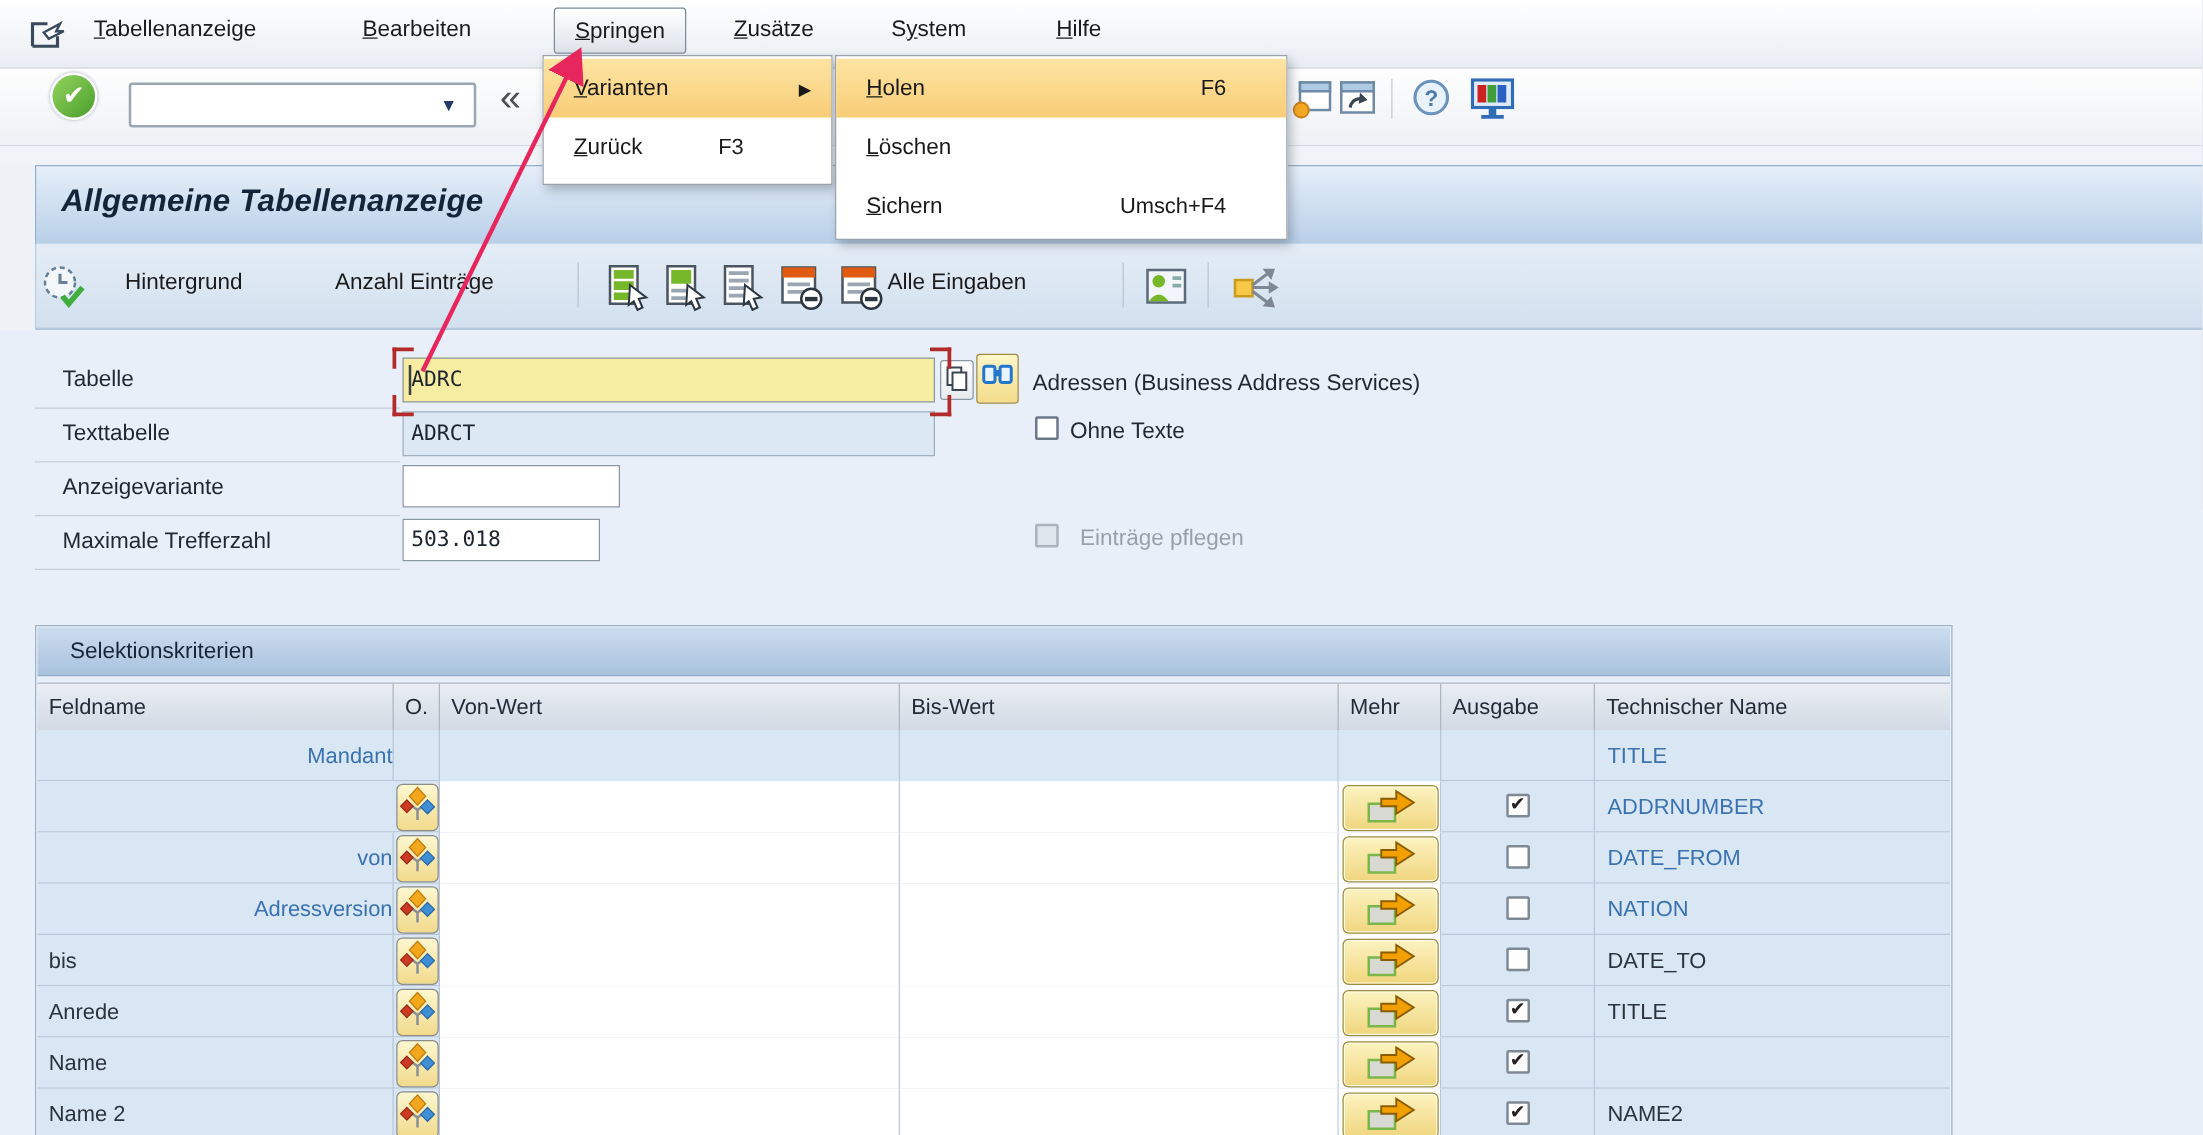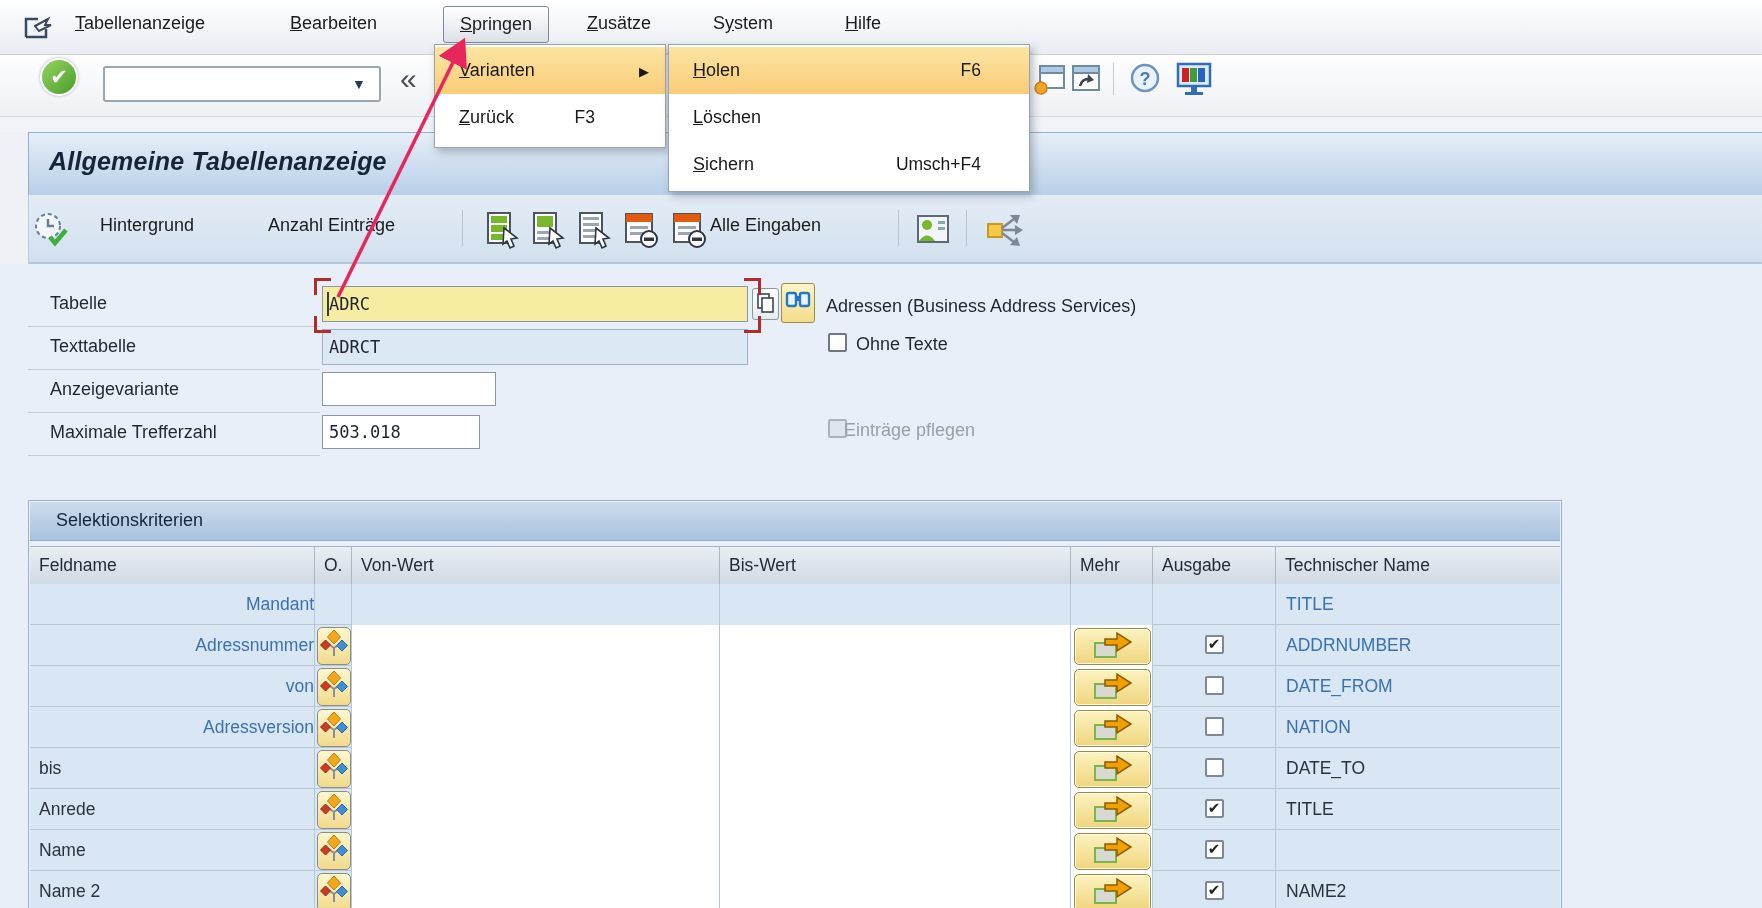--- a/index.html
+++ b/index.html
@@ -266,21 +266,21 @@
   <span class="chk-label" style="left:856px;top:334px">Ohne Texte</span>
 
   <span class="f-label" style="top:379px">Anzeigevariante</span>
   <div class="f-divider" style="top:412px"></div>
   <input class="inp" style="left: 322px; top: 372px; width: 174px; height: 34px;" value="">
 
   <span class="f-label" style="top:422px">Maximale Trefferzahl</span>
   <div class="f-divider" style="top:455px"></div>
   <input class="inp" style="left: 322px; top: 415px; width: 158px; height: 34px;" value="503.018">
   <div class="chk dis" style="left:828px;top:419px"></div>
-  <span class="chk-label dis" style="left:844px;top:420px">Einträge pflegen</span>
+  <span class="chk-label dis" style="left:864px;top:420px">Einträge pflegen</span>
 
   <div class="sel-box"></div>
   <div class="sel-bar">
     <span>Selektionskriterien</span>
   </div>
   <div class="sel-header">
     <div class="hc" style="left:0;width:285px">Feldname</div>
     <div class="hc" style="left:285px;width:37px">O.</div>
     <div class="hc" style="left:322px;width:368px">Von-Wert</div>
     <div class="hc" style="left:690px;width:351px">Bis-Wert</div>
@@ -296,23 +296,20 @@
         <div class="cell c1" style="left:285px;width:37px"></div>
         <div class="cell w" style="left:322px;width:368px"></div>
         <div class="cell w" style="left:690px;width:351px"></div>
         <div class="cell w" style="left:1041px;width:82px"></div>
         <div class="cell" style="left:1123px;width:123px"></div>
         <div class="cell" style="left:1246px;width:284px;border-right:none">
           <span class="tech key">TITLE</span>
         </div>
       </div>
       <div class="sel-row" style="top: 625px;">
-        <div class="cell c0" style="left:0;width:285px">
-          <span class="fld key">Adressnummer</span>
-        </div>
         <div class="cell c1" style="left:285px;width:37px">
           <div class="opt-btn"><svg width="28" height="32" viewBox="0 0 28 32">
               <path d="M14 28 V20 M14 20 L7 15 M14 20 L21 15" stroke="#8a8f96" stroke-width="2" fill="none"></path>
               <polygon points="14,2 20.5,9 14,16 7.5,9" fill="#f2a71c" stroke="#c07c10"></polygon>
               <polygon points="5.5,12 10.5,17 5.5,22 .5,17" fill="#cd3a23" stroke="#9a2a18"></polygon>
               <polygon points="22,12 27.5,17.5 22,23 16.5,17.5" fill="#3f8fd6" stroke="#2b6aa8"></polygon>
             </svg></div>
         </div>
         <div class="cell w" style="left:322px;width:368px"></div>
         <div class="cell w" style="left:690px;width:351px"></div>

